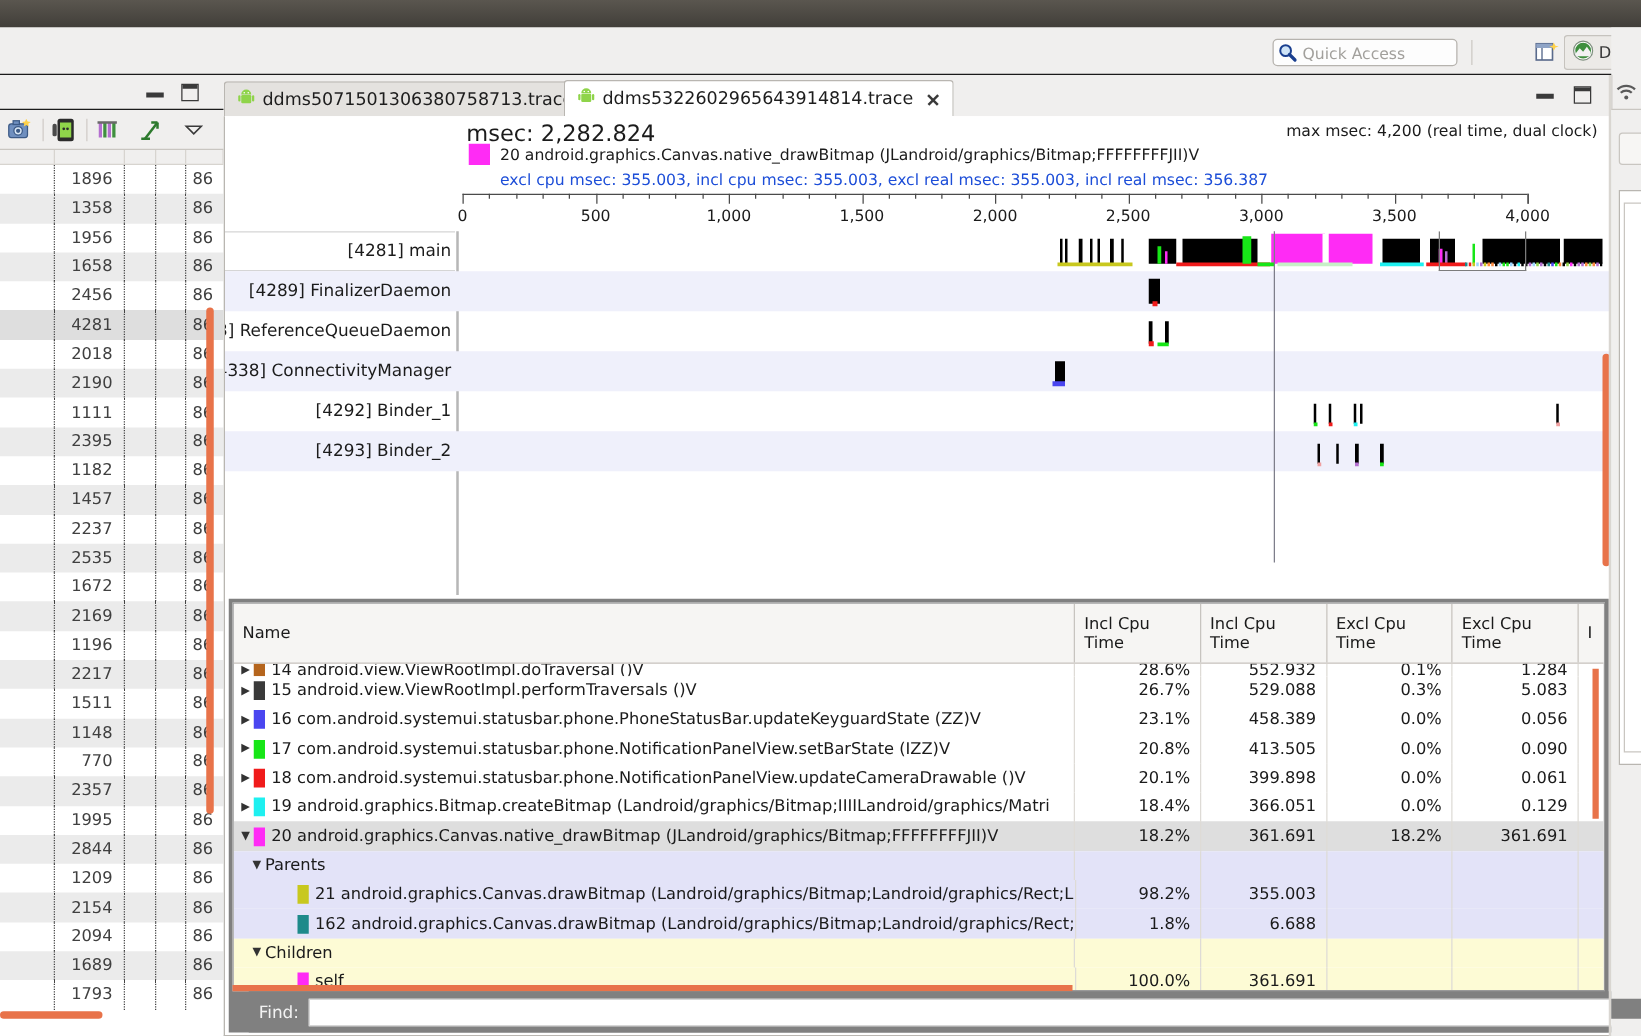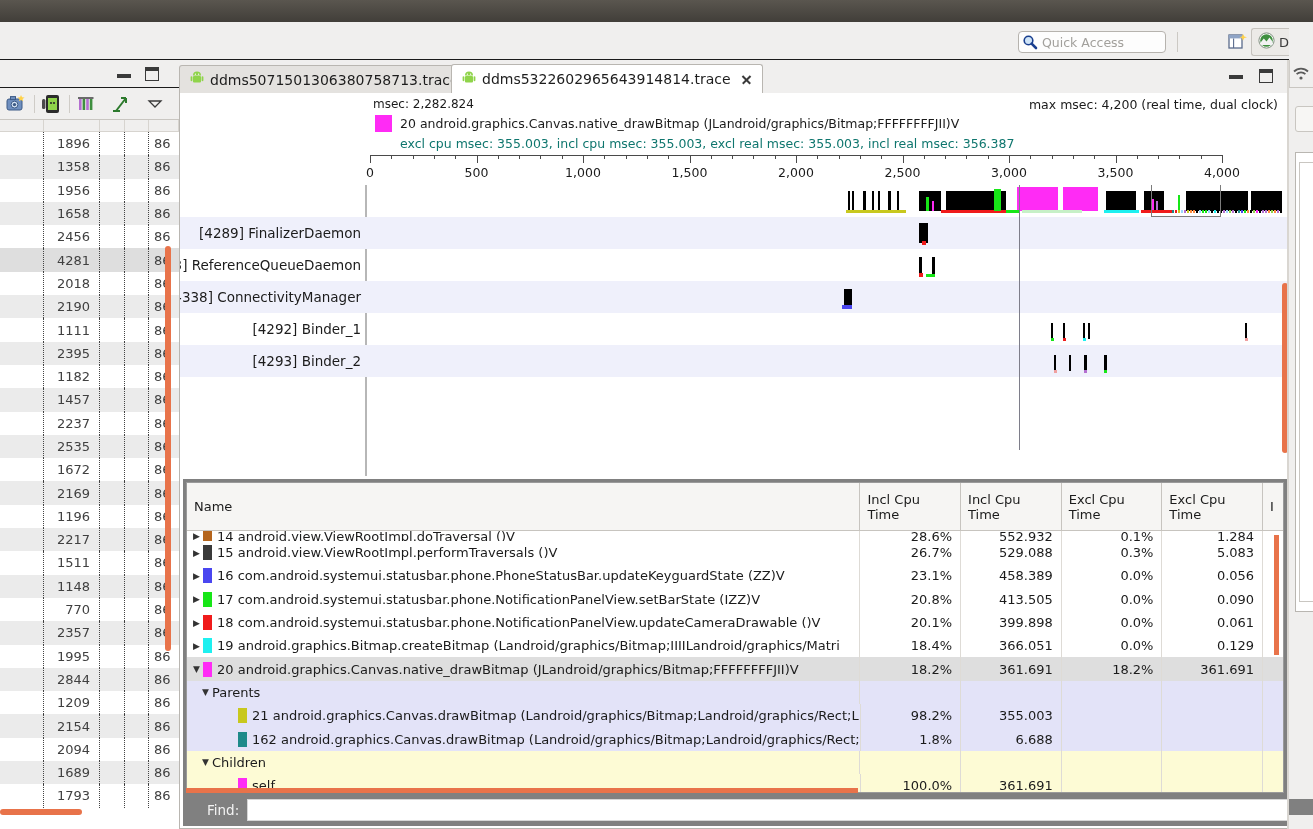--- a/index.html
+++ b/index.html
@@ -134,25 +134,25 @@
     position: absolute; left: 0; top: 33px; width: 1110px; height: 736px;
     background: #ffffff; border: 1px solid #b9b6b1; border-top: none;
   }
 
   
   .tl {
     position: absolute; left: 0; top: 0; width: 1108px; height: 383px;
     background:#fff; overflow:hidden;
   }
   .tl-info { position: absolute; left: 0; top: 0; width: 1108px; height: 67px; }
-  .tl-msec { position:absolute; left: 193px; top: 4px; font-size: 12px; color:#1b1b1b;}
+  .tl-msec { position:absolute; left: 193px; top: 4px; font-size: 18px; color:#1b1b1b;}
   .tl-max  { position:absolute; right: 10px; top: 4px; font-size: 12.5px; color:#1b1b1b;}
   .tl-swatch { position:absolute; left: 195px; top: 22px; width: 17px; height: 17px; background:#ff2bf5;}
   .tl-sel { position:absolute; left: 220px; top: 23px; font-size: 12.5px; color:#1b1b1b;}
-  .tl-stats { position:absolute; left: 220px; top: 43px; font-size: 12.5px; color:#0f766e;}
+  .tl-stats { position:absolute; left: 220px; top: 43px; font-size: 12.5px; color:#1d4ed8;}
 
   .axis { position:absolute; left: 190px; top: 62px; width: 868px; height: 30px; }
   .axis-line { position:absolute; left:0; top:0; width:852px; height:1px; background:#4a4a4a;}
   .axis-tick { position:absolute; top:0; width:1px; background:#4a4a4a; }
   .axis-lbl { position:absolute; top:10px; font-size:12.5px; color:#1b1b1b; transform:translateX(-50%);}
 
   .tl-rows { position: absolute; left: 0; top: 92px; width: 1108px; height: 291px; }
   .tl-row { position: relative; height: 32px; }
   .tl-row.alt { background: #eff0fb; }
   .tl-name {
@@ -632,20 +632,21 @@
               <div class="axis-tick" style="left: 852px; height: 8px;"></div>
               <div class="axis-lbl" style="left: 852px;">4,000</div>
               <div class="axis-tick" style="left: 852px; height: 8px;"></div>
             </div>
         </div>
 
         <div class="tl-rows">
           <div class="tl-sep"></div>
           <div id="tl-rows-host">
               <div class="tl-row first">
+                <div class="tl-name">[4281] main</div>
                 <div class="tl-track">
                   <div class="bar" style="left: 482px; width: 2px; height: 20px; background: rgb(0, 0, 0); bottom: 6px;"></div>
                   <div class="bar" style="left: 486px; width: 2px; height: 20px; background: rgb(0, 0, 0); bottom: 6px;"></div>
                   <div class="bar" style="left: 497px; width: 3px; height: 20px; background: rgb(0, 0, 0); bottom: 6px;"></div>
                   <div class="bar" style="left: 506px; width: 2px; height: 20px; background: rgb(0, 0, 0); bottom: 6px;"></div>
                   <div class="bar" style="left: 512px; width: 2px; height: 20px; background: rgb(0, 0, 0); bottom: 6px;"></div>
                   <div class="bar" style="left: 522px; width: 3px; height: 20px; background: rgb(0, 0, 0); bottom: 6px;"></div>
                   <div class="bar" style="left: 531px; width: 2px; height: 20px; background: rgb(0, 0, 0); bottom: 6px;"></div>
                   <div class="bar" style="left: 480px; width: 60px; height: 3px; background: rgb(200, 200, 30); bottom: 4px;"></div>
                   <div class="bar" style="left: 553px; width: 22px; height: 20px; background: rgb(0, 0, 0); bottom: 6px;"></div>

